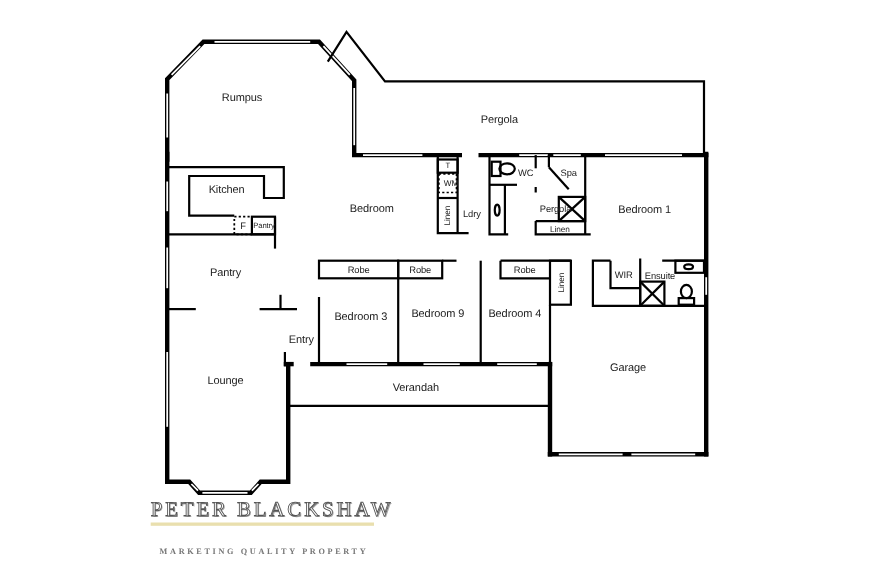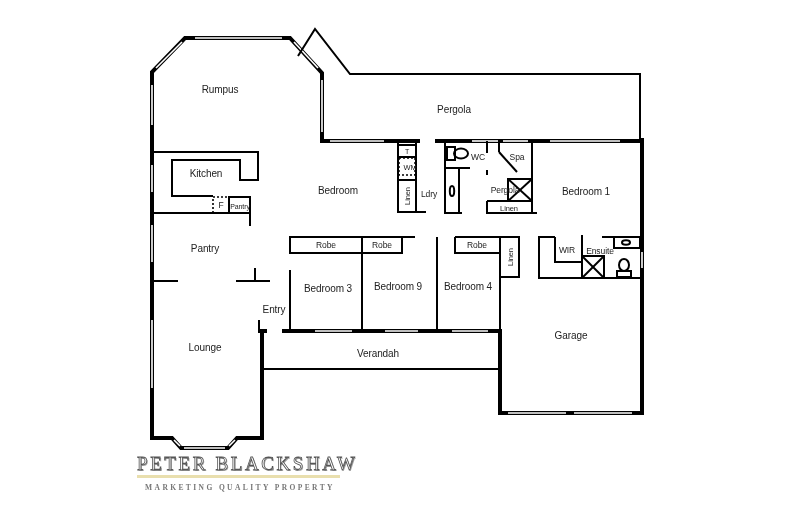--- a/index.html
+++ b/index.html
@@ -7,21 +7,21 @@
   #plan { position: absolute; left: 0; top: 0; width: 790px; height: 527px; }
   .wall { stroke: #000; stroke-width: 4; fill: none; stroke-linecap: square; }
   .thin { stroke: #000; stroke-width: 2; fill: none; }
   .winfill { stroke: #ffffff; stroke-width: 1.6; fill: none; }
   .lbl { position: absolute; font-family: "Liberation Sans", sans-serif; font-size: 10px; color: #222; white-space: nowrap; transform: translate(-50%, -50%); letter-spacing: -0.1px; }
   .lbl.sm { font-size: 8.5px; }
   .lbl.vert { transform: translate(-50%, -50%) rotate(-90deg); font-size: 8.5px; }
   .logo { position: absolute; left: 137px; top: 454px; width: 206px; text-align: center; }
   .logo-main { font-family: "Liberation Serif", serif; font-size: 19px; letter-spacing: 2.6px; color: #fff; -webkit-text-stroke: 0.8px #555; text-shadow: 1px 1px 0 #aaa; line-height: 20px; white-space: nowrap; }
   .logo-rule { height: 3px; background: #e9dfae; margin-top: 1px; width: 203px; }
-  .logo-sub { font-family: "Liberation Serif", serif; font-size: 7.5px; letter-spacing: 2.4px; color: #777; font-weight: bold; margin-top: 5px; white-space: nowrap; }
+  .logo-sub { font-family: "Liberation Serif", serif; font-size: 7.5px; letter-spacing: 2.4px; color: #777; font-weight: bold; margin-top: 19px; white-space: nowrap; }
 </style>
 </head>
 <body>
 
 <svg id="plan" viewBox="0 0 790 527" xmlns="http://www.w3.org/2000/svg">
 
   <g>
     <polyline class="wall" points="152,145 152,72 185,38 290,38 322,73 322,140"></polyline>
 
     <line class="winfill" x1="195" y1="38" x2="282" y2="38"></line>

